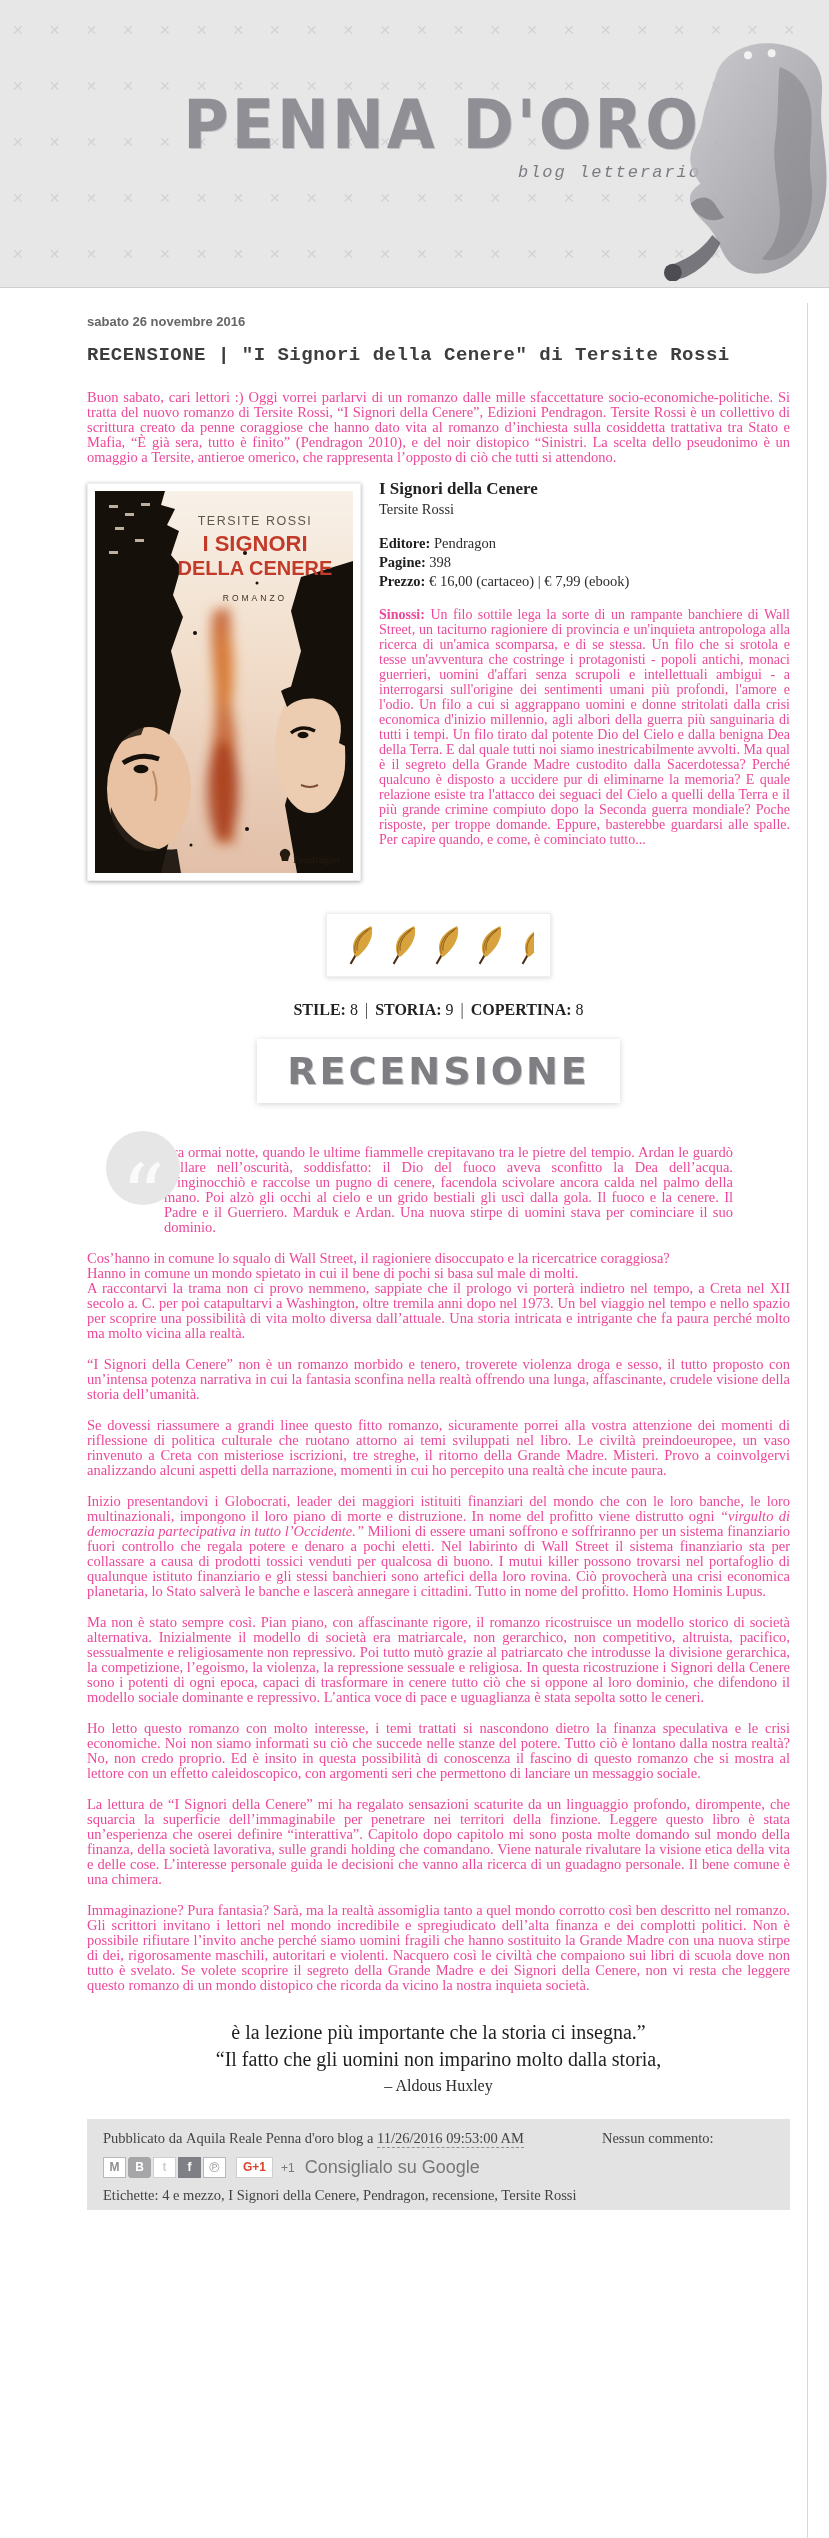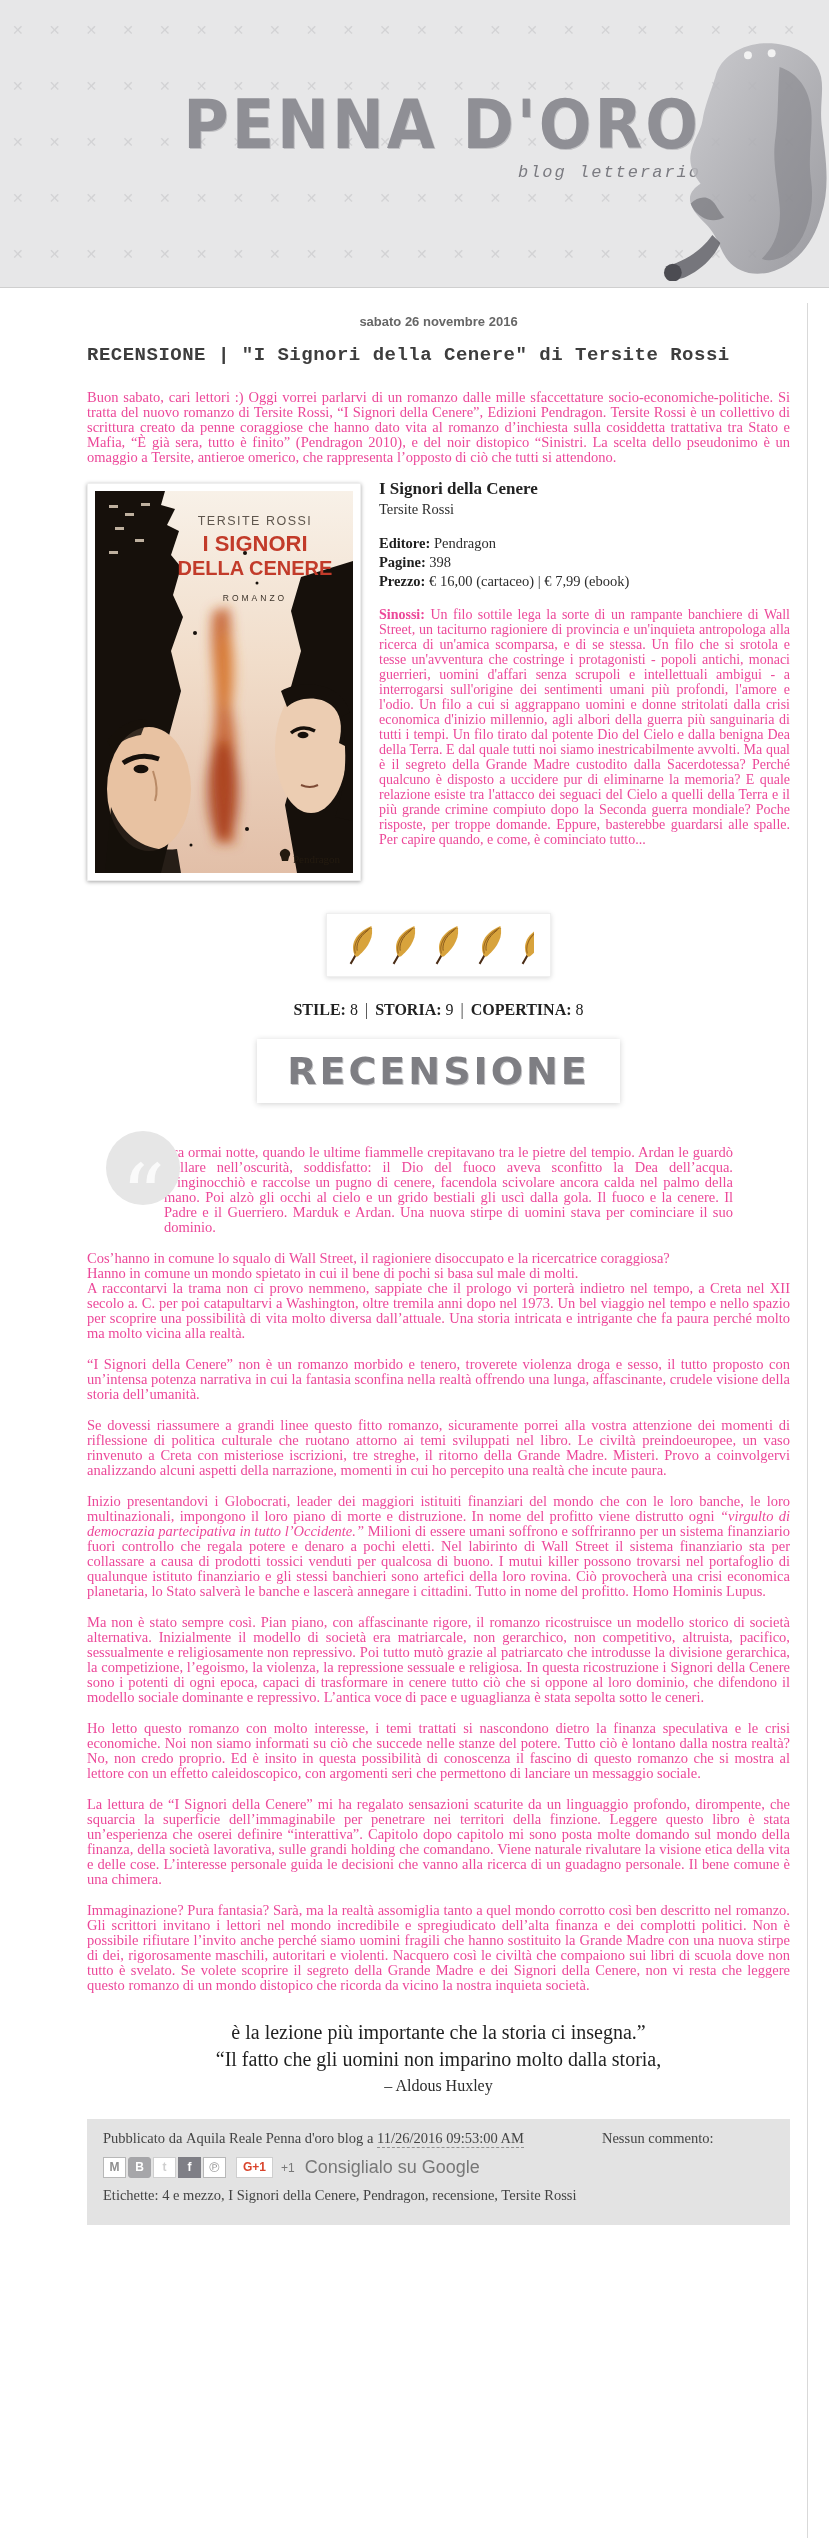--- a/index.html
+++ b/index.html
@@ -16,21 +16,21 @@
         color:#8f8f95;transform:scaleY(1.08);text-shadow:1px 1px 0 rgba(120,120,125,.35);}
   .tagline{font-family:Liberation Mono, monospace;font-style:italic;font-size:17px;color:#7b7b81;
            margin-top:2px;letter-spacing:2px;}
   .sherlock{position:absolute;right:0;top:36px;width:168px;height:245px;}
 
   
   .sidebar-divider{position:absolute;left:807px;top:303px;bottom:0;width:1px;background:#d9d9d9;}
   .post{width:703px;margin:0 0 0 87px;}
 
   .date{margin-top:26px;font-family:"Liberation Sans",sans-serif;font-weight:bold;
-        font-size:13px;color:#666;text-align:center;}
+        font-size:13px;color:#666;}
   .title{margin-top:15px;font-family:"Liberation Mono","DejaVu Sans Mono",monospace;
          font-size:19px;color:#3d3d3d;letter-spacing:0.5px;}
 
   .para{font-size:14.5px;line-height:15px;text-align:justify;margin:16px 0 0;color:#ec4899;}
   .prelines{white-space:pre-line;}
   .intro{margin-top:24px;}
 
   
   .book{margin-top:14px;overflow:visible;}
   .cover{float:left;width:258px;background:#fff;padding:7px;border:1px solid #eee;
@@ -64,21 +64,21 @@
                 background:#e6e6e6;text-align:center;overflow:hidden;}
   .quote-circle span{font-family:"DejaVu Serif",serif;font-size:86px;line-height:130px;color:#fafafa;}
   .excerpt .para{margin:0;}
 
   
   .closing{margin-top:26px;text-align:center;}
   .closing .line{font-size:20px;line-height:27px;color:#1f1f1f;}
   .closing .by{font-size:16px;margin-top:4px;color:#2b2b2b;}
 
   
-  .post-footer{margin-top:24px;background:#e3e3e3;padding:11px 16px 21px;font-size:14.5px;color:#444;}
+  .post-footer{margin-top:24px;background:#e3e3e3;padding:11px 16px 6px;font-size:14.5px;color:#444;}
   .f-row1{display:flex;align-items:baseline;}
   .f-row1 .gap{white-space:pre;}
   .timestamp{border-bottom:1px dashed #8f8f8f;cursor:pointer;}
   .comments{margin-left:78px;cursor:pointer;}
   .f-row2{margin-top:9px;display:flex;align-items:center;}
   .sicon{width:21px;height:19px;border:1px solid #b8b8b8;background:#fff;color:#8f8f8f;
          font-family:"Liberation Sans","DejaVu Sans",sans-serif;font-weight:bold;font-size:12px;
          line-height:18px;text-align:center;margin-right:2px;display:inline-block;cursor:pointer;}
   .sicon.blogger{background:#a6a6a9;color:#fff;border-color:#a6a6a9;border-radius:3px;}
   .sicon.twitter{color:#cfcfcf;border-color:#cfcfcf;}

